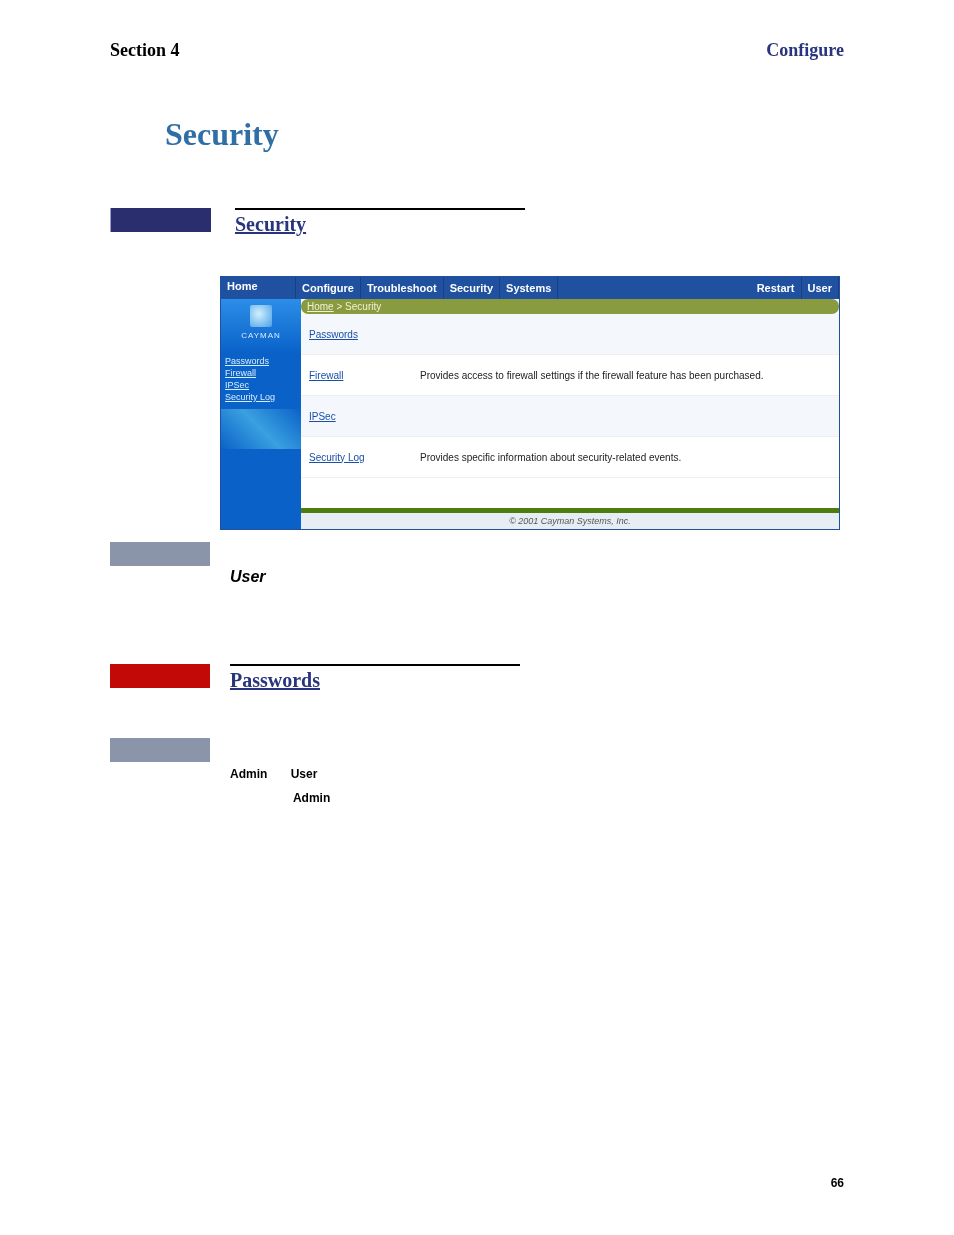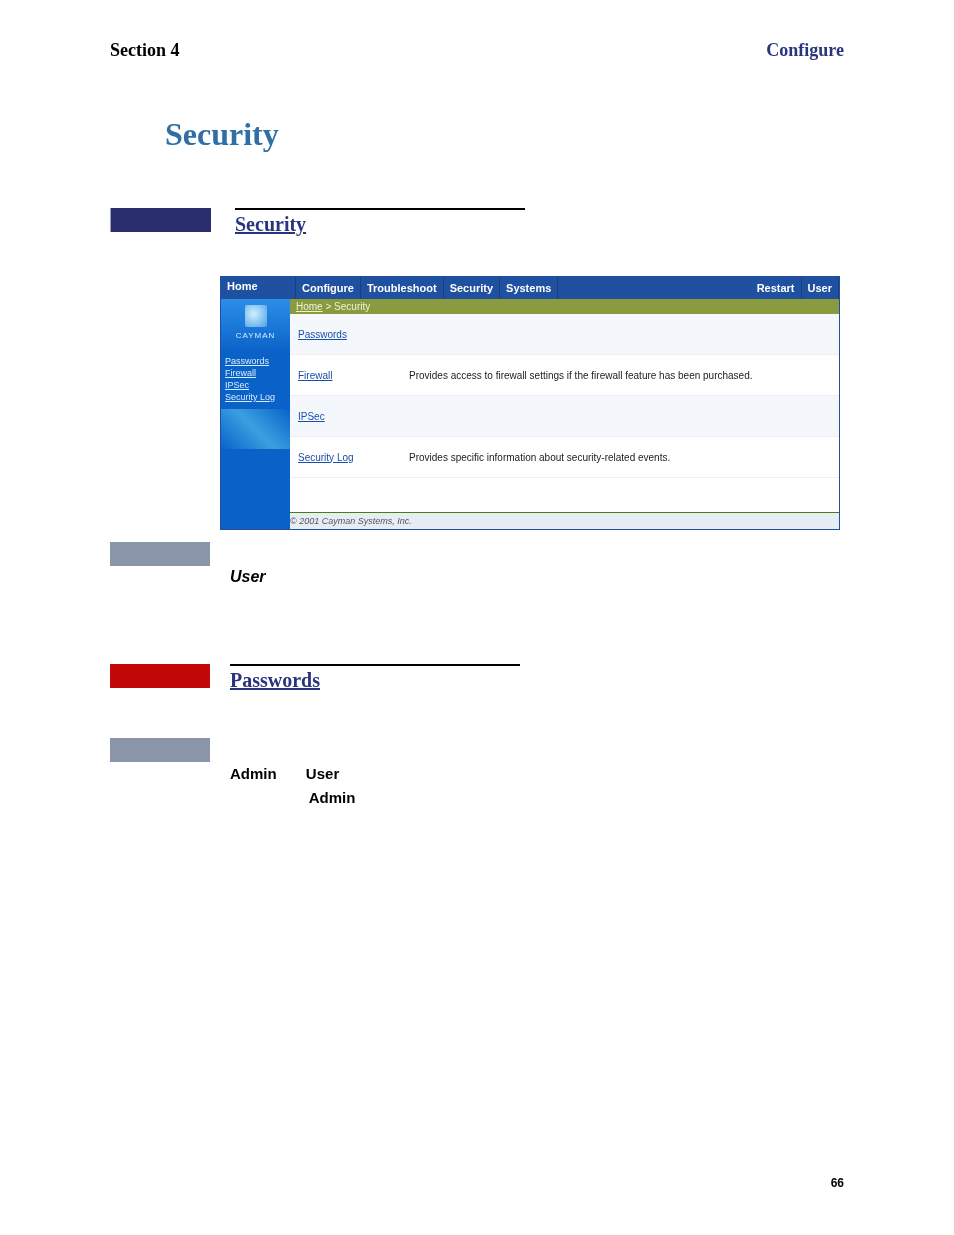--- a/index.html
+++ b/index.html
@@ -114,21 +114,21 @@
     padding: 3px 6px;
     border-right: 1px solid #1a3f80;
     line-height: 16px;
   }
   .app-tab-spacer { flex:1; }
   .app-body {
     display: flex;
     min-height: 230px;
   }
   .app-side {
-    width: 69px;
+    width: 80px;
     background: #0a62c9;
     color: #fff;
     font-size: 9px;
     box-sizing: border-box;
     overflow: hidden;
   }
   .app-logo-box {
     height: 54px;
     background: linear-gradient(#2c8ee8, #0a62c9);
     text-align: center;
@@ -162,20 +162,21 @@
     flex: 1;
     display: flex;
     flex-direction: column;
     background: #fff;
   }
   .app-breadcrumb {
     background: #8a9a3f;
     color: #eef3d4;
     font-size: 10px;
     padding: 2px 6px;
+    border-radius: 7px;
   }
   .app-breadcrumb .home-u { text-decoration: underline; }
   .app-desc-row {
     padding: 10px 8px 14px 8px;
     font-size: 10px;
     font-weight: bold;
     border-bottom: 1px solid #ddd;
   }
   .app-table-row {
     display: flex;
@@ -190,27 +191,27 @@
     padding: 0 8px;
     color: #1a4ea8;
     text-decoration: underline;
   }
   .app-table-text {
     flex: 1;
     padding: 0 8px;
     color: #222;
   }
   .app-footer {
-    text-align: left;
+    text-align: center;
     font-size: 9px;
     font-style: italic;
     color: #555;
     background: #e7edf5;
     padding: 3px 0;
-    border-top: 1px solid #4d7c0f;
+    border-top: 5px solid #4d7c0f;
   }
 
   .side-label-row {
     display: flex;
     align-items: center;
     gap: 18px;
     margin-top: 0;
     margin-bottom: 0;
   }
 
@@ -224,21 +225,21 @@
   .section-gap-1 { height: 8px; }
   .section-gap-2 { height: 78px; }
 
   .passwords-block {
     margin-top: 0;
   }
   .passwords-text {
     margin-left: 120px;
     font-family: Verdana, Arial, sans-serif;
     font-weight: bold;
-    font-size: 15px;
+    font-size: 12px;
     line-height: 24px;
   }
   .page-num {
     position: absolute;
     right: 110px;
     bottom: 45px;
     font-family: Verdana, Arial, sans-serif;
     font-size: 12px;
     font-weight: bold;
   }

